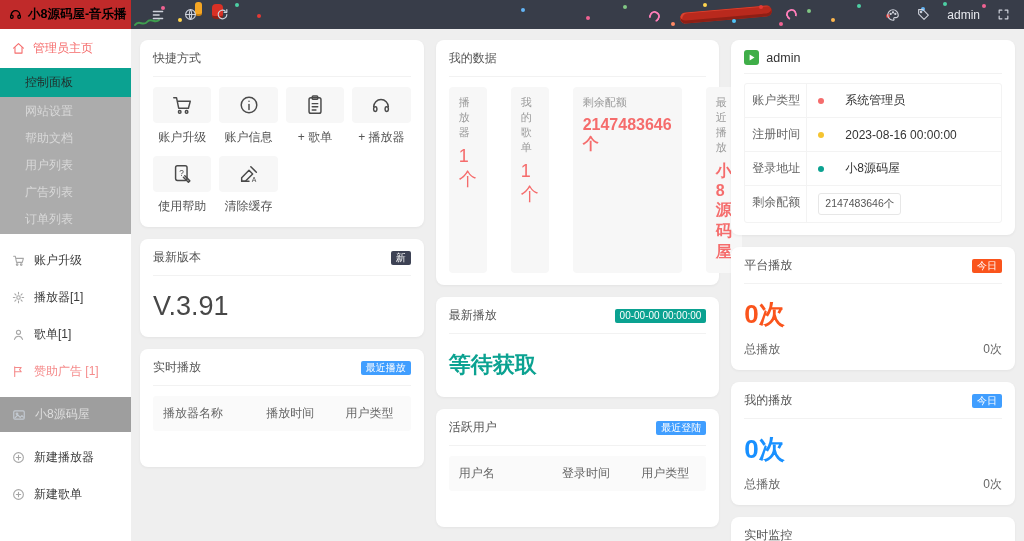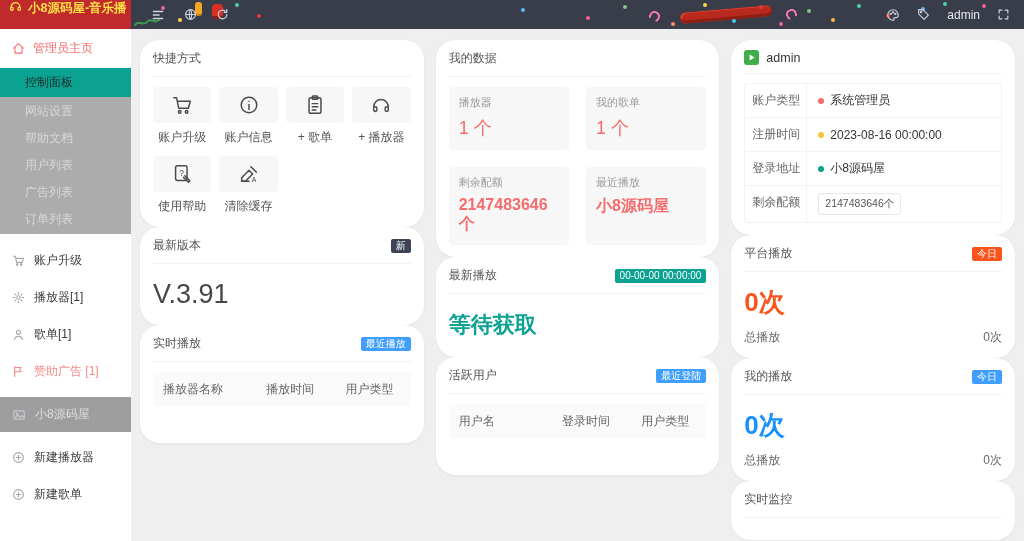--- a/index.html
+++ b/index.html
@@ -1,21 +1,21 @@
 <!DOCTYPE html>
 <html><head>
 <meta charset="utf-8">
 <style>
   *{box-sizing:border-box;margin:0;padding:0}
   html,body{width:1024px;height:541px;overflow:hidden}
   body{font-family:"Liberation Sans","DejaVu Sans",sans-serif;background:#efefef}
   .app{display:grid;grid-template-columns:131px 1fr;grid-template-rows:29px 1fr;width:1024px;height:541px}
 
   
-  .logo{grid-column:1;grid-row:1;background:#c02a2a;color:#fde047;display:flex;align-items:flex-start;gap:6px;padding:0 9px;font-size:12.5px;font-weight:bold;white-space:nowrap}
+  .logo{grid-column:1;grid-row:1;background:#c02a2a;color:#000000;display:flex;align-items:center;gap:6px;padding:0 9px;font-size:12.5px;font-weight:bold;white-space:nowrap}
   .logo svg{flex:0 0 auto}
   .topbar{grid-column:2;grid-row:1;background:#383d49;position:relative;display:flex;align-items:center;color:#c9cdd6;padding:0 14px;overflow:hidden}
   .tb-left{display:flex;align-items:center;gap:19px;margin-left:6px;z-index:2}
   .tb-icon{display:inline-flex;align-items:center;cursor:pointer;color:#cfd3dc}
   .tb-right{margin-left:auto;display:flex;align-items:center;gap:17px;z-index:2}
   .tb-user{font-size:12px;color:#e6e8ee;cursor:pointer}
   
   .cf{position:absolute;width:4px;height:4px;border-radius:50%;z-index:1}
   .garland{position:absolute;left:549px;top:9px;width:92px;height:11px;background:#b9291d;border-radius:6px;transform:rotate(-5deg);box-shadow:inset 0 -3px 0 #8d1f15, inset 2px 1px 0 #d9422f;z-index:1}
   .lantern-y{position:absolute;left:64px;top:2px;width:7px;height:14px;background:#f5a623;border-radius:3px;border-bottom:2px solid #c77f0e;z-index:1}
@@ -34,49 +34,49 @@
   .side-link{display:flex;align-items:center;gap:9px;padding:10px 0 10px 12px;color:#3a3a3a;cursor:pointer}
   .side-link svg{color:#a6a6a6;flex:0 0 auto}
   .side-link.red{color:#f58b8b}
   .side-link.red svg{color:#f58b8b}
   .side-gray{background:#9e9e9e;color:#dedede;display:flex;align-items:center;gap:9px;padding:9px 0 9px 12px;margin:7px 0;cursor:pointer}
   .side-gray svg{color:#c3cad2}
 
   
   .content{grid-column:2;grid-row:2;padding:11px 9px 0;display:flex;gap:12px;align-items:flex-start;overflow:hidden}
   .col{flex:1;min-width:0}
-  .card{background:#fff;border-radius:20px;padding:10px 13px 12px;box-shadow:0 1px 3px rgba(0,0,0,.05);}
+  .card{background:#fff;border-radius:8px;padding:10px 13px 12px;box-shadow:0 1px 3px rgba(0,0,0,.05);margin-bottom:12px}
   .card-head{display:flex;align-items:center;justify-content:space-between;font-size:12px;color:#555;padding-bottom:9px;border-bottom:1px solid #f2f2f2;margin-bottom:10px}
   .badge{font-size:10px;color:#fff;padding:2px 5px;border-radius:2px;line-height:1;white-space:nowrap;cursor:pointer}
   .badge-dark{background:#3d4254}
   .badge-teal{background:#0ba291}
   .badge-blue{background:#409eff}
   .badge-orange{background:#fa541c}
 
   
   .sc-grid{display:grid;grid-template-columns:repeat(4,1fr);gap:10px 8px}
   .sc-item{text-align:center;font-size:12px;color:#555;cursor:pointer}
   .sc-box{background:#f7f7f7;border-radius:4px;height:36px;display:flex;align-items:center;justify-content:center;color:#4a4a4a}
   .sc-label{margin-top:6px}
 
   
-  .stat-grid{display:grid;grid-template-columns:1fr 1fr;gap:17px}
+  .stat-grid{display:grid;grid-template-columns:1fr 1fr 1fr 1fr;gap:24px}
   .stat{background:#f7f7f7;border-radius:4px;padding:8px 10px 10px}
   .stat-label{font-size:11px;color:#9a9a9a}
   .stat-value{font-size:18px;color:#f56c6c;margin-top:6px}
   .stat-value.big{font-size:16px;font-weight:700}
 
   
   .acct-head{display:flex;align-items:center;gap:7px;font-size:12.5px;color:#333;padding-bottom:8px;border-bottom:1px solid #f2f2f2}
   .avatar{width:15px;height:15px;border-radius:3px;background:#3fae48;display:inline-flex;align-items:center;justify-content:center}
   .acct-table{margin-top:9px;border:1px solid #f3f3f3;border-radius:3px}
   .acct-row{display:flex;border-bottom:1px solid #f3f3f3;font-size:12px}
   .acct-row:last-child{border-bottom:none}
   .acct-label{width:62px;padding:8px 0 8px 7px;color:#666;border-right:1px solid #f3f3f3;flex:0 0 auto}
-  .acct-val{flex:1;padding:7px 0 7px 11px;color:#333;display:flex;align-items:center;gap:6px}
+  .acct-val{flex:1;padding:7px 0 7px 11px;color:#333;display:flex;align-items:center;gap:21px}
   .dot{width:6px;height:6px;border-radius:50%;flex:0 0 auto}
   .dot-red{background:#f56c6c}.dot-yellow{background:#f5c431}.dot-teal{background:#0ba291}
   .boxed{border:1px solid #e7e7e7;border-radius:3px;padding:3px 6px;font-size:10.5px;color:#555}
 
   
   .big-ver{font-size:27px;color:#474747;padding:5px 0 3px}
   .big-teal{font-size:22px;color:#0ba291;padding:6px 0 5px;font-weight:600}
 
   
   .tbl-head{display:flex;background:#fafafa;border-radius:3px;font-size:12px;color:#666;padding:9px 10px;margin-bottom:16px}

